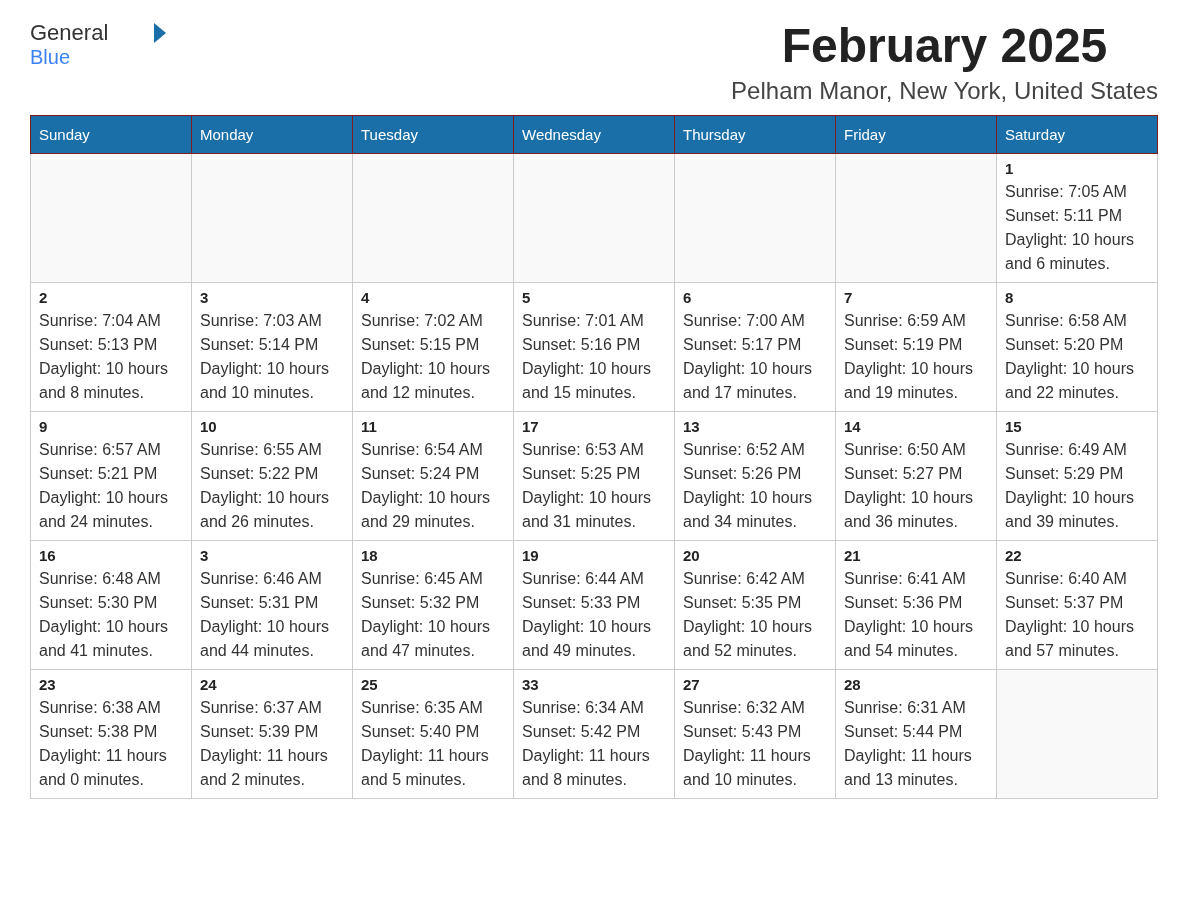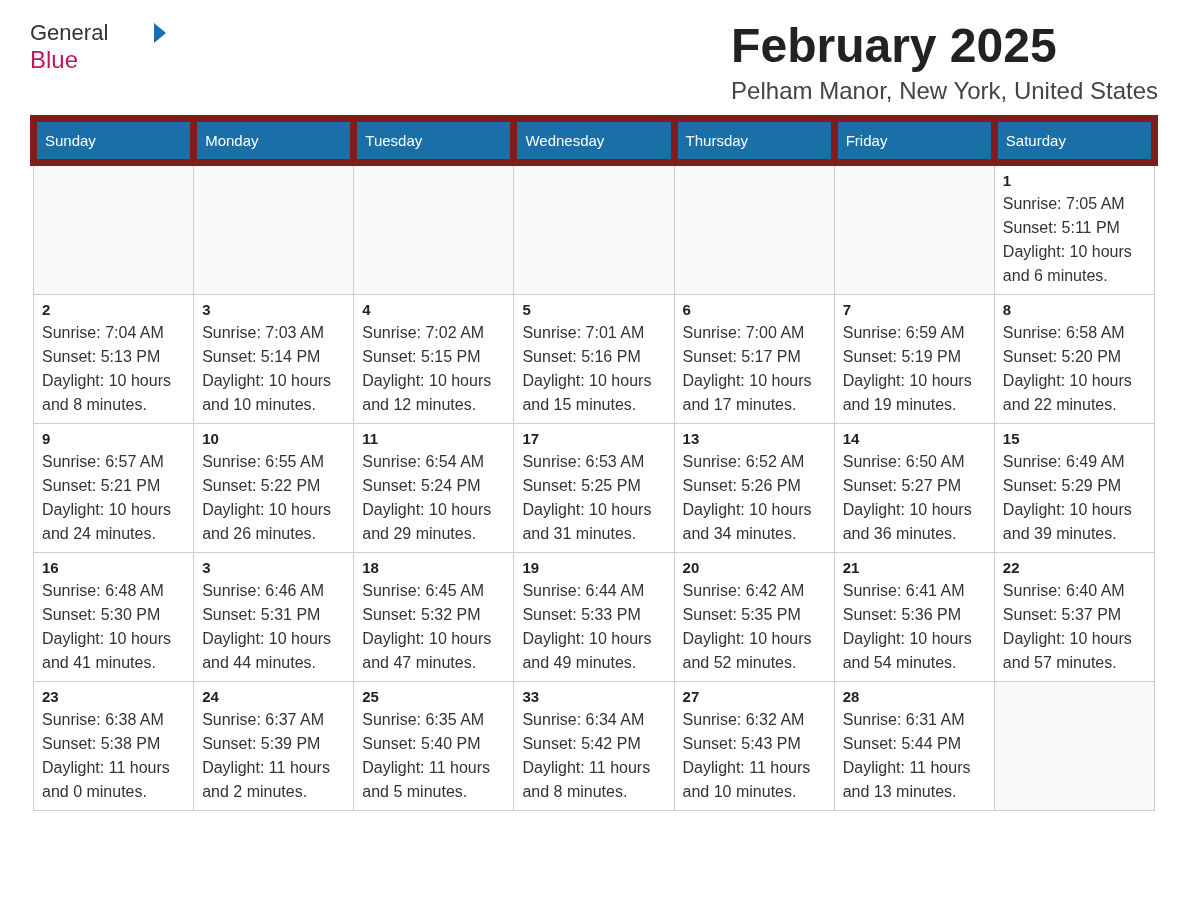--- a/index.html
+++ b/index.html
@@ -36,25 +36,25 @@
       display: inline-block;
       width: 0;
       height: 0;
       border-left: 12px solid #1a6fa8;
       border-top: 10px solid transparent;
       border-bottom: 10px solid transparent;
       margin: 0 2px;
       vertical-align: middle;
     }
     .logo-blue {
-      color: #be185d;
-      font-size: 24px;
+      color: #3b82f6;
+      font-size: 20px;
     }
     .title-block {
-      text-align: left;
+      text-align: center;
     }
     .month-title {
       font-size: 48px;
       font-weight: bold;
       color: #222;
       line-height: 1.1;
     }
     .subtitle {
       font-size: 24px;
       color: #444;
@@ -65,21 +65,21 @@
       border-collapse: collapse;
       margin-top: 10px;
     }
     .calendar thead th {
       background: #1a6fa8;
       color: #fff;
       padding: 10px 8px;
       text-align: left;
       font-size: 15px;
       font-weight: normal;
-      border: 7px solid #7f1d1d;
+      border: 1px solid #7f1d1d;
     }
     .calendar tbody td {
       vertical-align: top;
       border: 1px solid #ccc;
       padding: 6px 8px;
       width: 14.28%;
       min-height: 110px;
       height: 110px;
     }
     .day-number {

